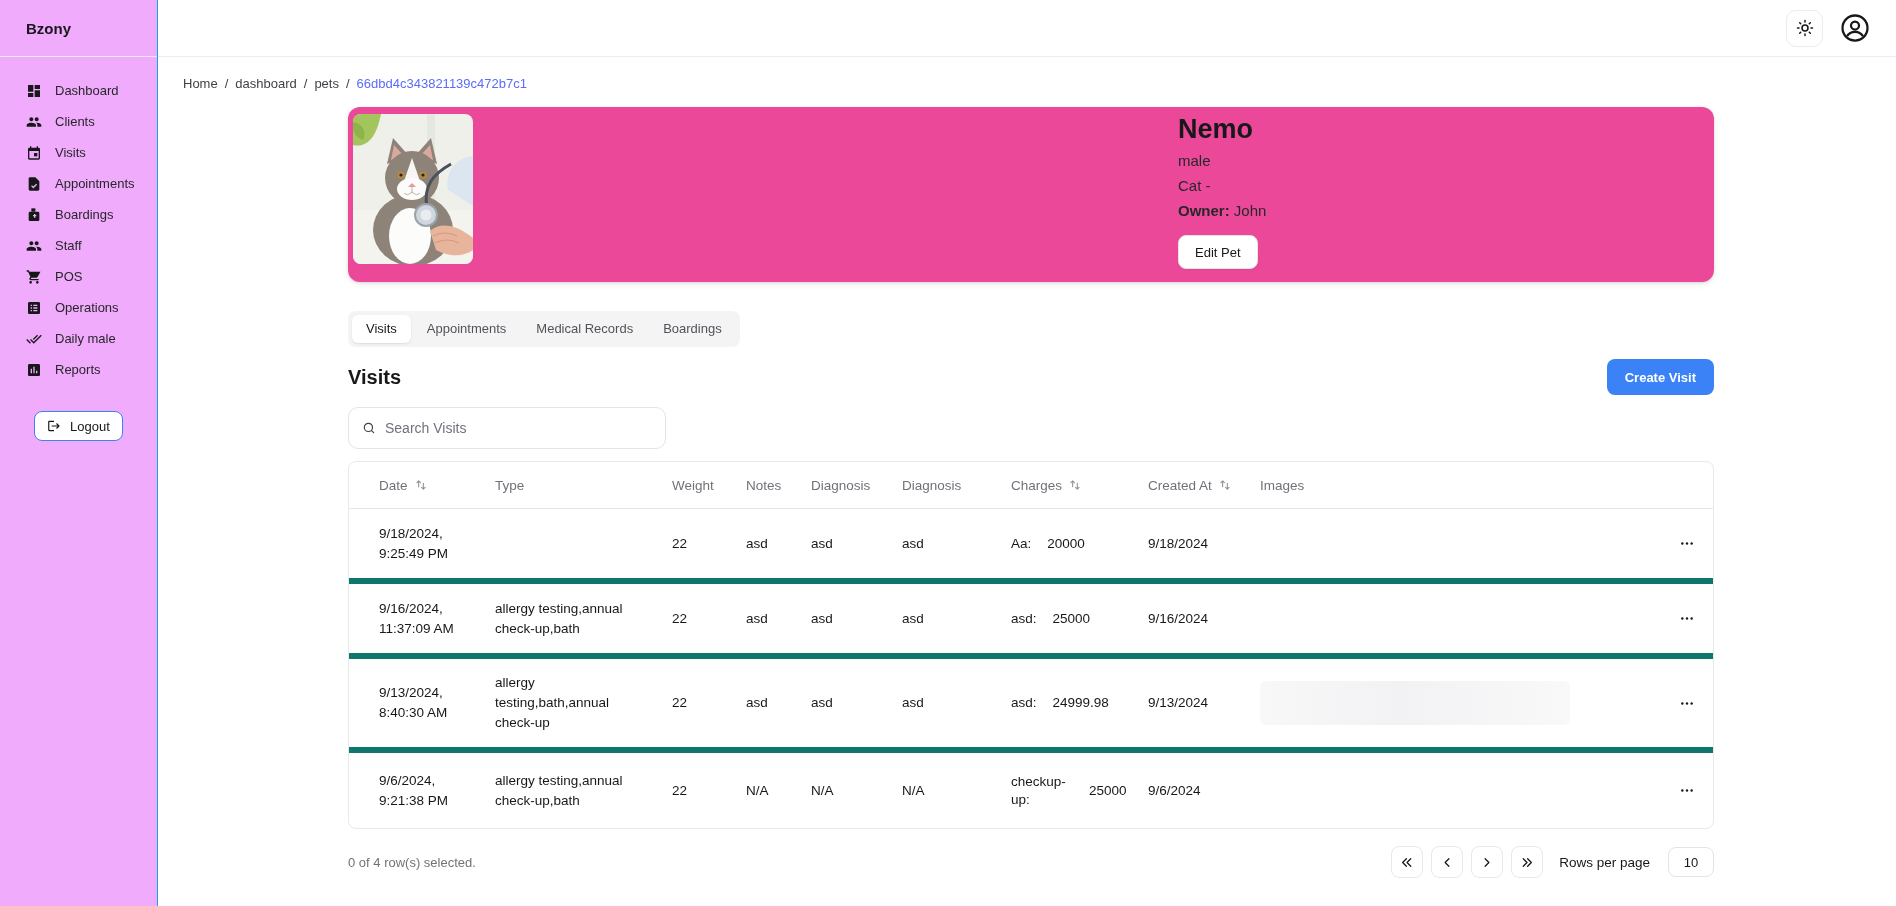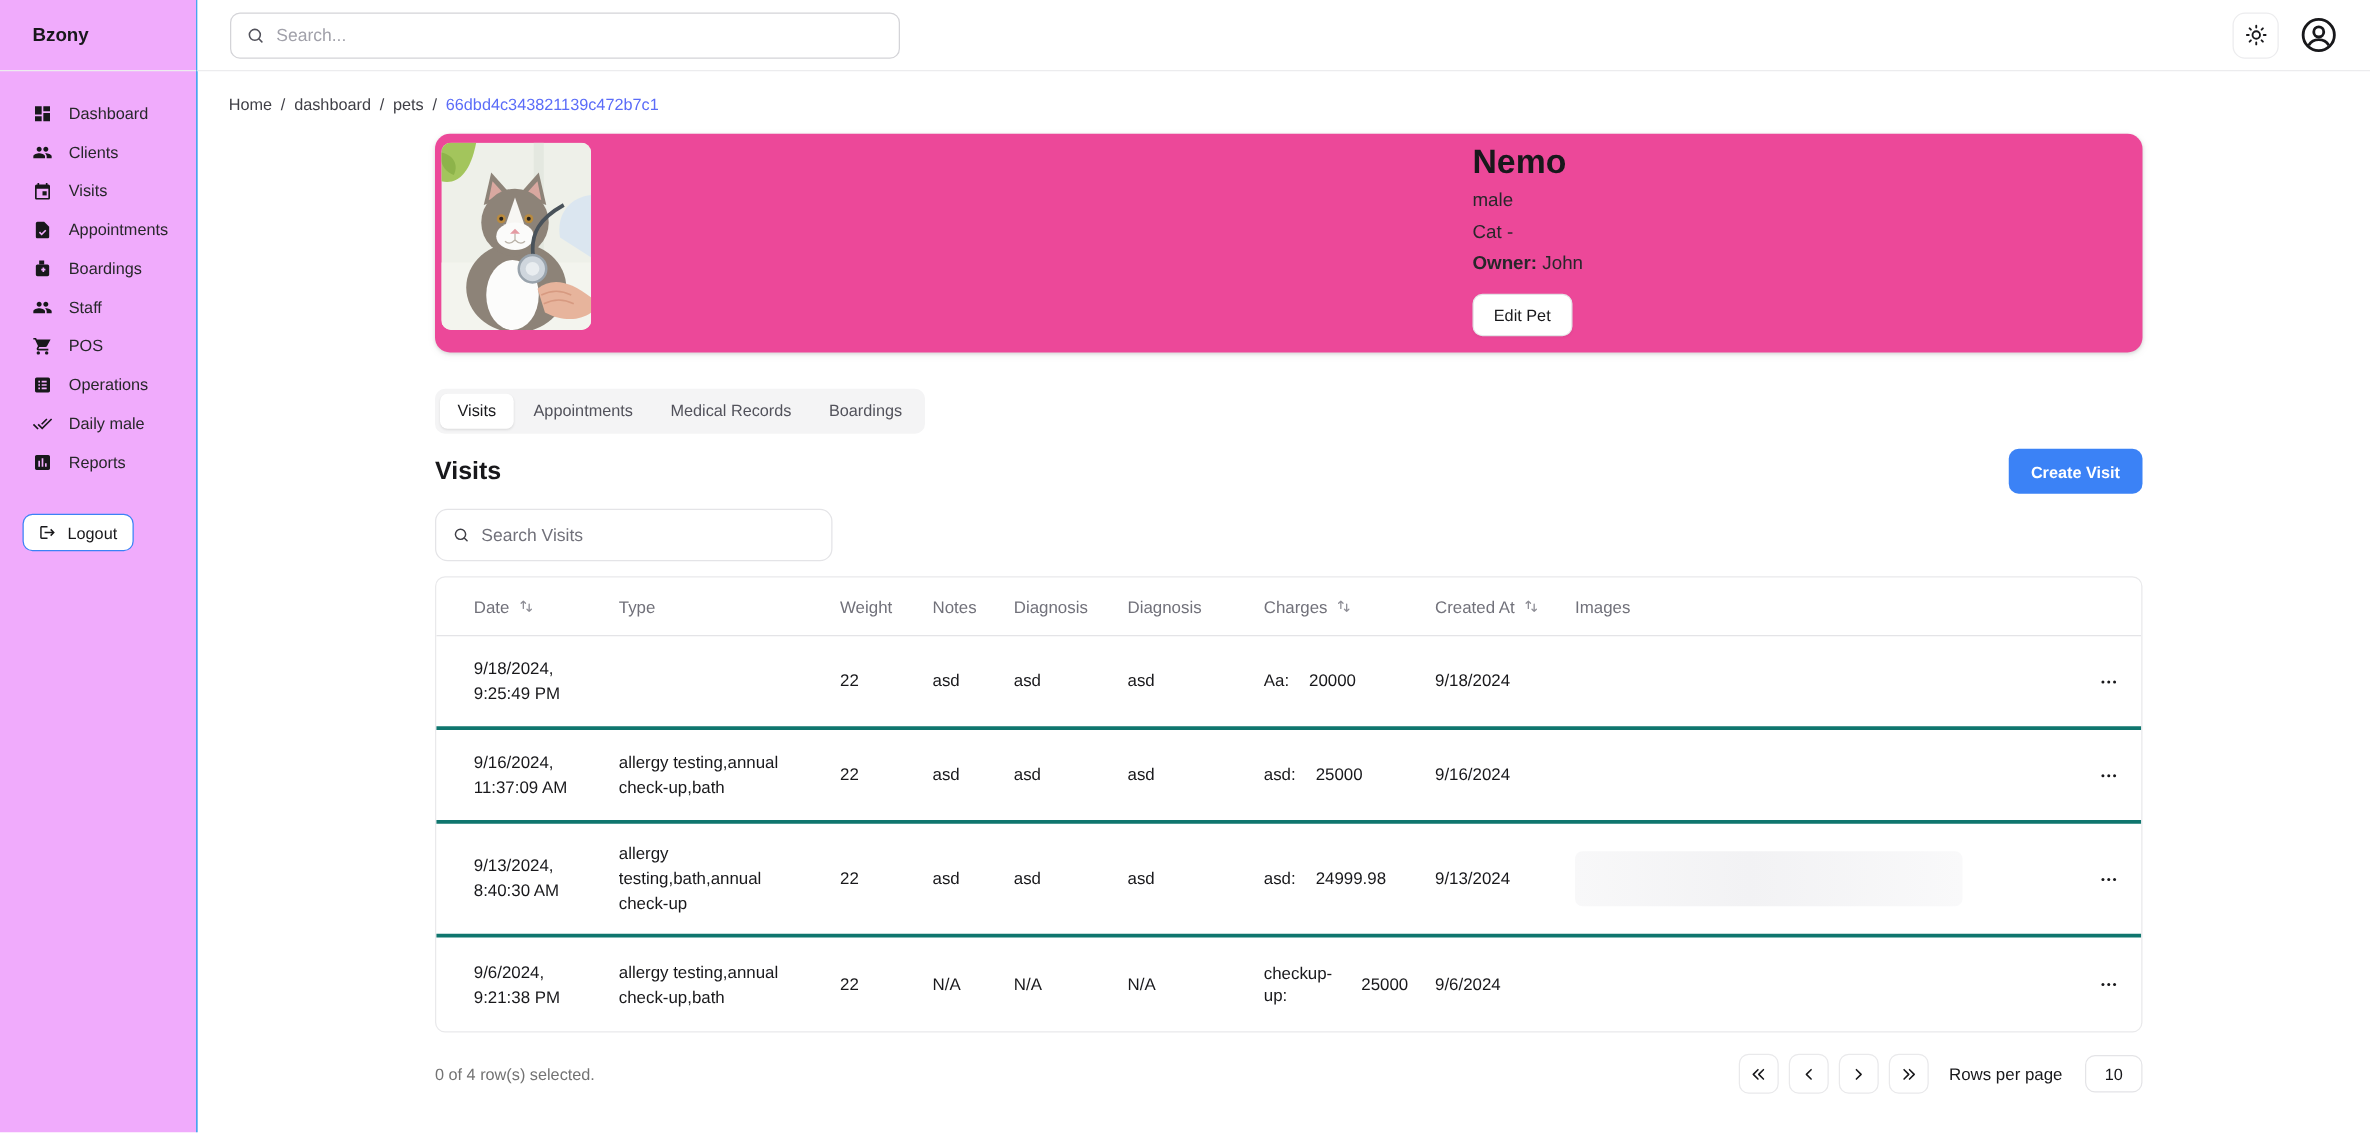--- a/index.html
+++ b/index.html
@@ -12,21 +12,21 @@
 
   
   .sidebar { position:absolute; left:0; top:0; width:158px; height:906px;
              border-right:1px solid #0ea5e9; background:#f0abfc; }
   .brand { height:57px; display:flex; align-items:center; padding-left:26px;
            font-size:15px; font-weight:700; border-bottom:1px solid #ececee; }
   .nav { padding:18px 0 0 26px; }
   .side-item { display:flex; align-items:center; gap:13px; height:31px;
                font-size:13px; color:#27272a; cursor:pointer; white-space:nowrap; }
   .icon16 { width:16px; height:16px; flex:0 0 16px; color:#18181b; }
-  .logout-btn { margin:26px 0 0 18px; display:inline-flex; align-items:center; gap:9px;
+  .logout-btn { margin:26px 0 0 34px; display:inline-flex; align-items:center; gap:9px;
                 height:30px; padding:0 12px; border:1px solid #3b82f6; border-radius:8px;
                 background:#fff; font-size:13px; color:#18181b; cursor:pointer;
                 font-family:inherit; }
   .logout-btn .icon16 { width:14px; height:14px; flex-basis:14px; }
 
   
   .topbar { position:absolute; left:158px; top:0; width:1738px; height:57px;
             border-bottom:1px solid #ececee; display:flex; align-items:center;
             padding:0 26px; background:#fff; }
   .searchbox { width:536px; height:37px; border:1px solid #d4d4d8; border-radius:8px;
@@ -91,21 +91,21 @@
   
   .vtable { margin-top:12px; border:1px solid #e9e9eb; border-radius:8px; overflow:hidden;
             background:#fff; }
   .grid-cols { display:grid;
     grid-template-columns:116px 177px 74px 65px 91px 109px 137px 112px 1fr 56px;
     padding:0 10px 0 30px; align-items:center; }
   .thead { height:47px; border-bottom:1px solid #e4e4e7; color:#71717a; font-size:13.5px; }
   .hcell { display:flex; align-items:center; gap:6px; cursor:default; }
   .hcell.sortable { cursor:pointer; }
   .sort-ic { width:14px; height:14px; color:#8e8e96; }
-  .trow { border-bottom:3px solid #0f766e; font-size:13.5px; min-height:75px;
+  .trow { border-bottom:6px solid #0f766e; font-size:13.5px; min-height:75px;
           padding-top:14px; padding-bottom:14px; }
   .trow:last-child { border-bottom:none; }
   .cell { line-height:20px; }
   .cell.type { max-width:132px; }
   .charge { display:flex; align-items:center; gap:16px; }
   .charge-label { max-width:62px; line-height:18px; }
   .img-ph { width:310px; height:44px; border-radius:6px;
             background:linear-gradient(90deg,#f8f8f9,#f2f2f4 45%,#f9f9fa); }
   .dots-btn { width:32px; height:32px; border:none; background:none; cursor:pointer;
               color:#18181b; display:flex; align-items:center; justify-content:center;
@@ -218,29 +218,20 @@
     <span class="icon16">
         <svg viewBox="0 0 24 24" fill="currentColor">
           <path d="M17 7l-1.41 1.41L18.17 11H8v2h10.17l-2.58 2.58L17 17l5-5zM4 5h8V3H4c-1.1 0-2 .9-2 2v14c0 1.1.9 2 2 2h8v-2H4V5z"></path>
         </svg>
       </span>
     <span>Logout</span>
   </button>
 </aside>
 
 <header class="topbar">
-  <div class="searchbox">
-    <span class="icon16">
-        <svg viewBox="0 0 24 24" fill="none" stroke="currentColor" stroke-width="2" stroke-linecap="round">
-          <circle cx="11" cy="11" r="7"></circle>
-          <path d="M20 20l-3.6-3.6"></path>
-        </svg>
-      </span>
-    <input type="text" placeholder="Search..." style="">
-  </div>
   <div class="top-spacer"></div>
   <button class="iconbtn">
     <span class="icon16">
         <svg viewBox="0 0 24 24" fill="none" stroke="currentColor" stroke-width="2" stroke-linecap="round">
           <circle cx="12" cy="12" r="4"></circle>
           <path d="M12 2v2M12 20v2M4.9 4.9l1.4 1.4M17.7 17.7l1.4 1.4M2 12h2M20 12h2M4.9 19.1l1.4-1.4M17.7 6.3l1.4-1.4"></path>
         </svg>
       </span>
   </button>
   <button class="avatar-btn">

